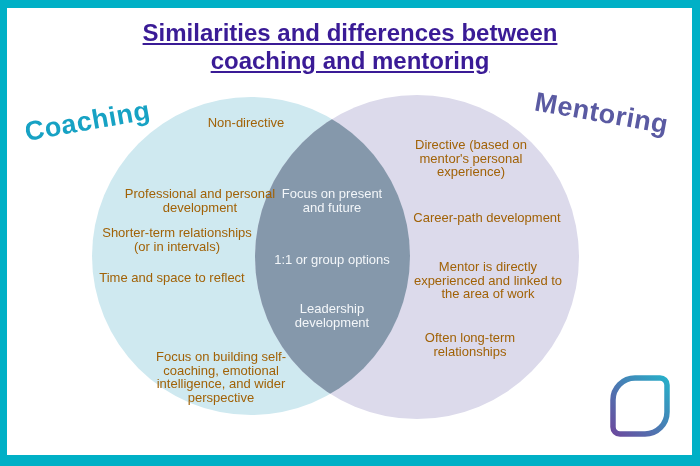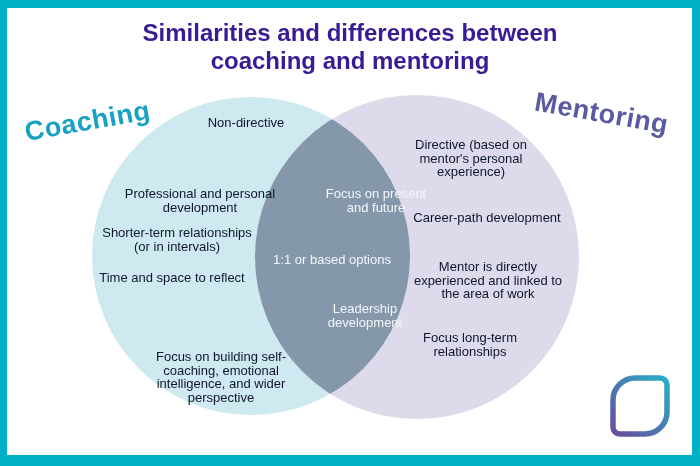--- a/index.html
+++ b/index.html
@@ -25,20 +25,21 @@
     top: 19px;
     left: 0;
     width: 700px;
     text-align: center;
     font-size: 24px;
     font-weight: bold;
     line-height: 28px;
     color: #3a1b96;
     white-space: pre-line;
     z-index: 3;
+    text-decoration: underline;
   }
   .venn-svg {
     position: absolute;
     left: 0;
     top: 0;
     z-index: 1;
   }
   .circle-label {
     position: absolute;
     font-size: 27px;
@@ -57,21 +58,21 @@
     top: 98px;
     color: #5a5aa2;
     transform: rotate(10deg);
   }
   .item {
     position: absolute;
     transform: translateX(-50%);
     text-align: center;
     font-size: 13px;
     line-height: 13.5px;
-    color: #0f172a;
+    color: #a16207;
     white-space: pre-line;
     z-index: 2;
   }
   .item.ov { color: #f3f6f9; }
   .logo-svg {
     position: absolute;
     left: 610px;
     top: 375px;
     z-index: 3;
   }
@@ -104,34 +105,34 @@
   <div class="item" style="left:200px; top:143px;margin-top:44px;">Professional and personal
 development</div>
   <div class="item" style="left:177px; top:226px;">Shorter-term relationships
 (or in intervals)</div>
   <div class="item" style="left:172px; top:271px;">Time and space to reflect</div>
   <div class="item" style="left:221px; top:350px;">Focus on building self-
 coaching, emotional
 intelligence, and wider
 perspective</div>
 
-  <div class="item ov" style="left:332px; top:187px;margin-left:44px;">Focus on present
+  <div class="item ov" style="left:332px; top:187px;">Focus on present
 and future</div>
-  <div class="item ov" style="left:332px; top:253px;">1:1 or based options</div>
-  <div class="item ov" style="left:332px; top:302px;margin-left:33px;">Leadership
+  <div class="item ov" style="left:332px; top:253px;">1:1 or group options</div>
+  <div class="item ov" style="left:332px; top:302px;">Leadership
 development</div>
 
   <div class="item" style="left:455px; top:138px;margin-left:16px;">Directive (based on
 mentor's personal
 experience)</div>
   <div class="item" style="left:488px; top:260px;">Mentor is directly
 experienced and linked to
 the area of work</div>
   <div class="item" style="left:487px; top:211px;">Career-path development</div>
-  <div class="item" style="left:470px; top:331px;">Focus long-term
+  <div class="item" style="left:470px; top:331px;">Often long-term
 relationships</div>
 
   <svg class="logo-svg" width="60" height="62" viewBox="0 0 60 62">
     <defs>
       <linearGradient id="logoGrad" x1="0%" y1="100%" x2="100%" y2="0%">
         <stop offset="0" stop-color="#6b4a9e"></stop>
         <stop offset="1" stop-color="#27afc9"></stop>
       </linearGradient>
     </defs>
     <path d="M 3,48 L 3,25 A 22,22 0 0 1 25,3 L 50,3 A 7,7 0 0 1 57,10 L 57,37 A 22,22 0 0 1 35,59 L 10,59 A 7,7 0 0 1 3,52 Z" fill="none" stroke="url(#logoGrad)" stroke-width="5.5"></path>

